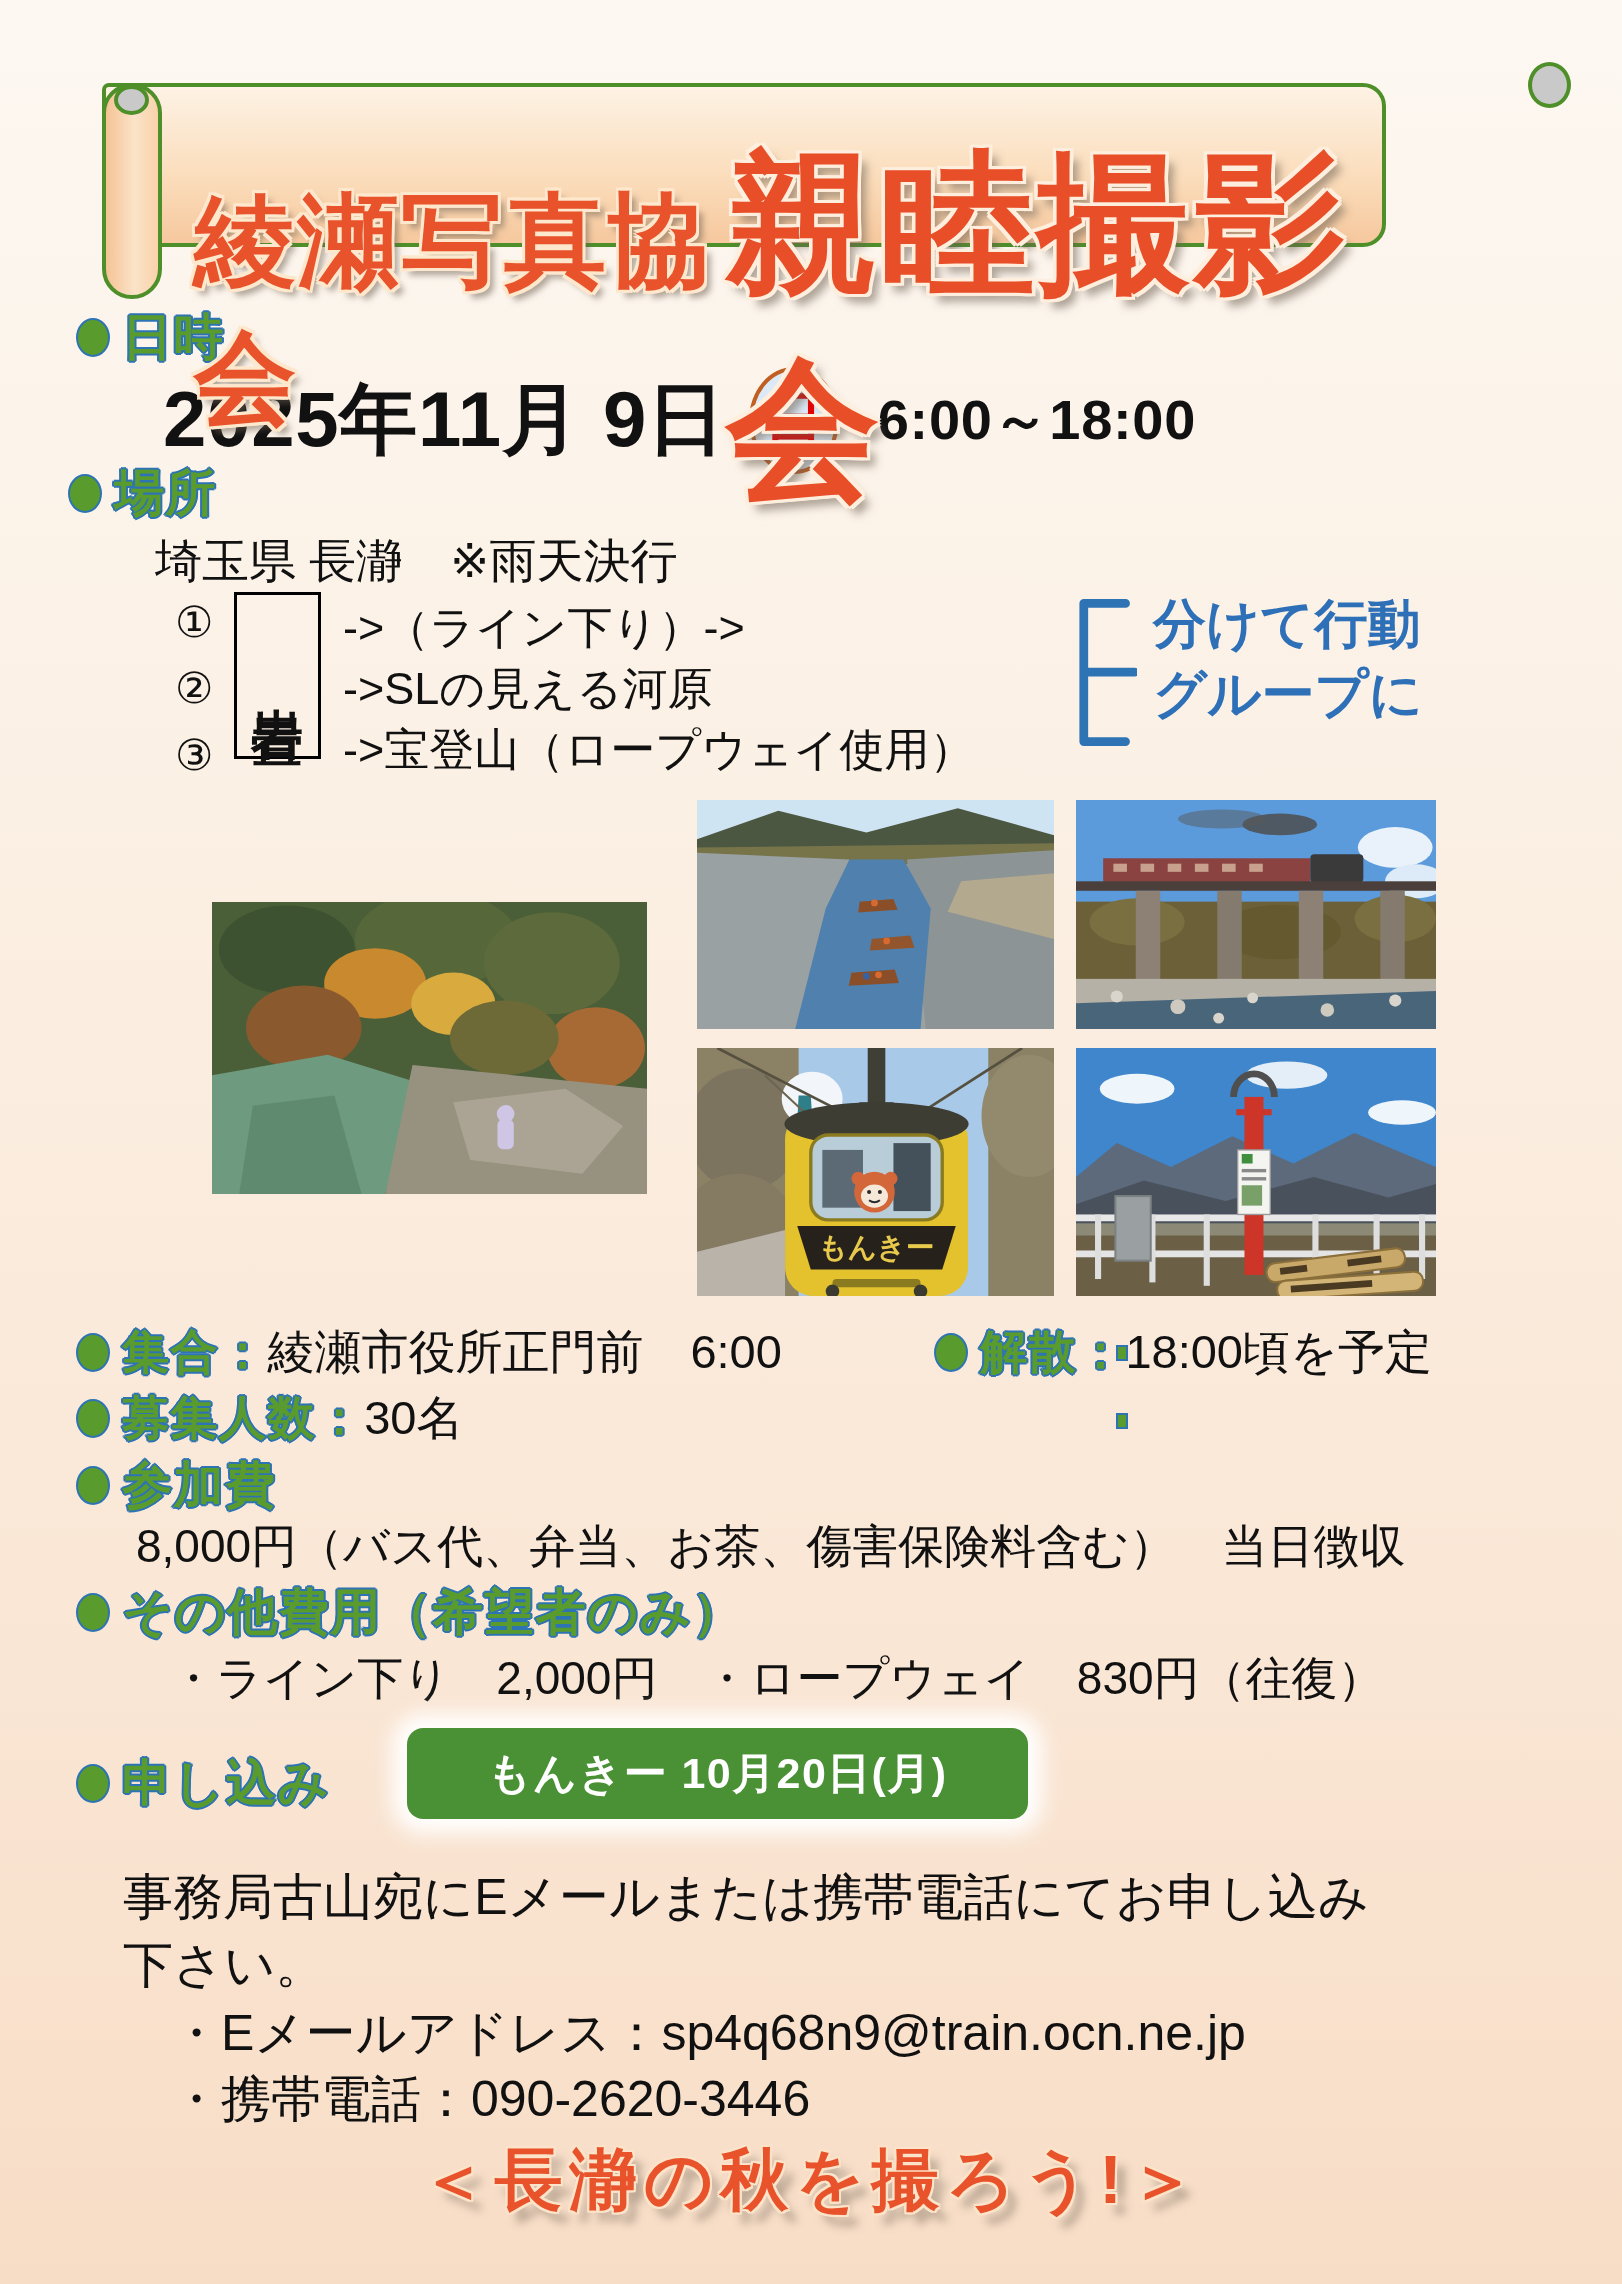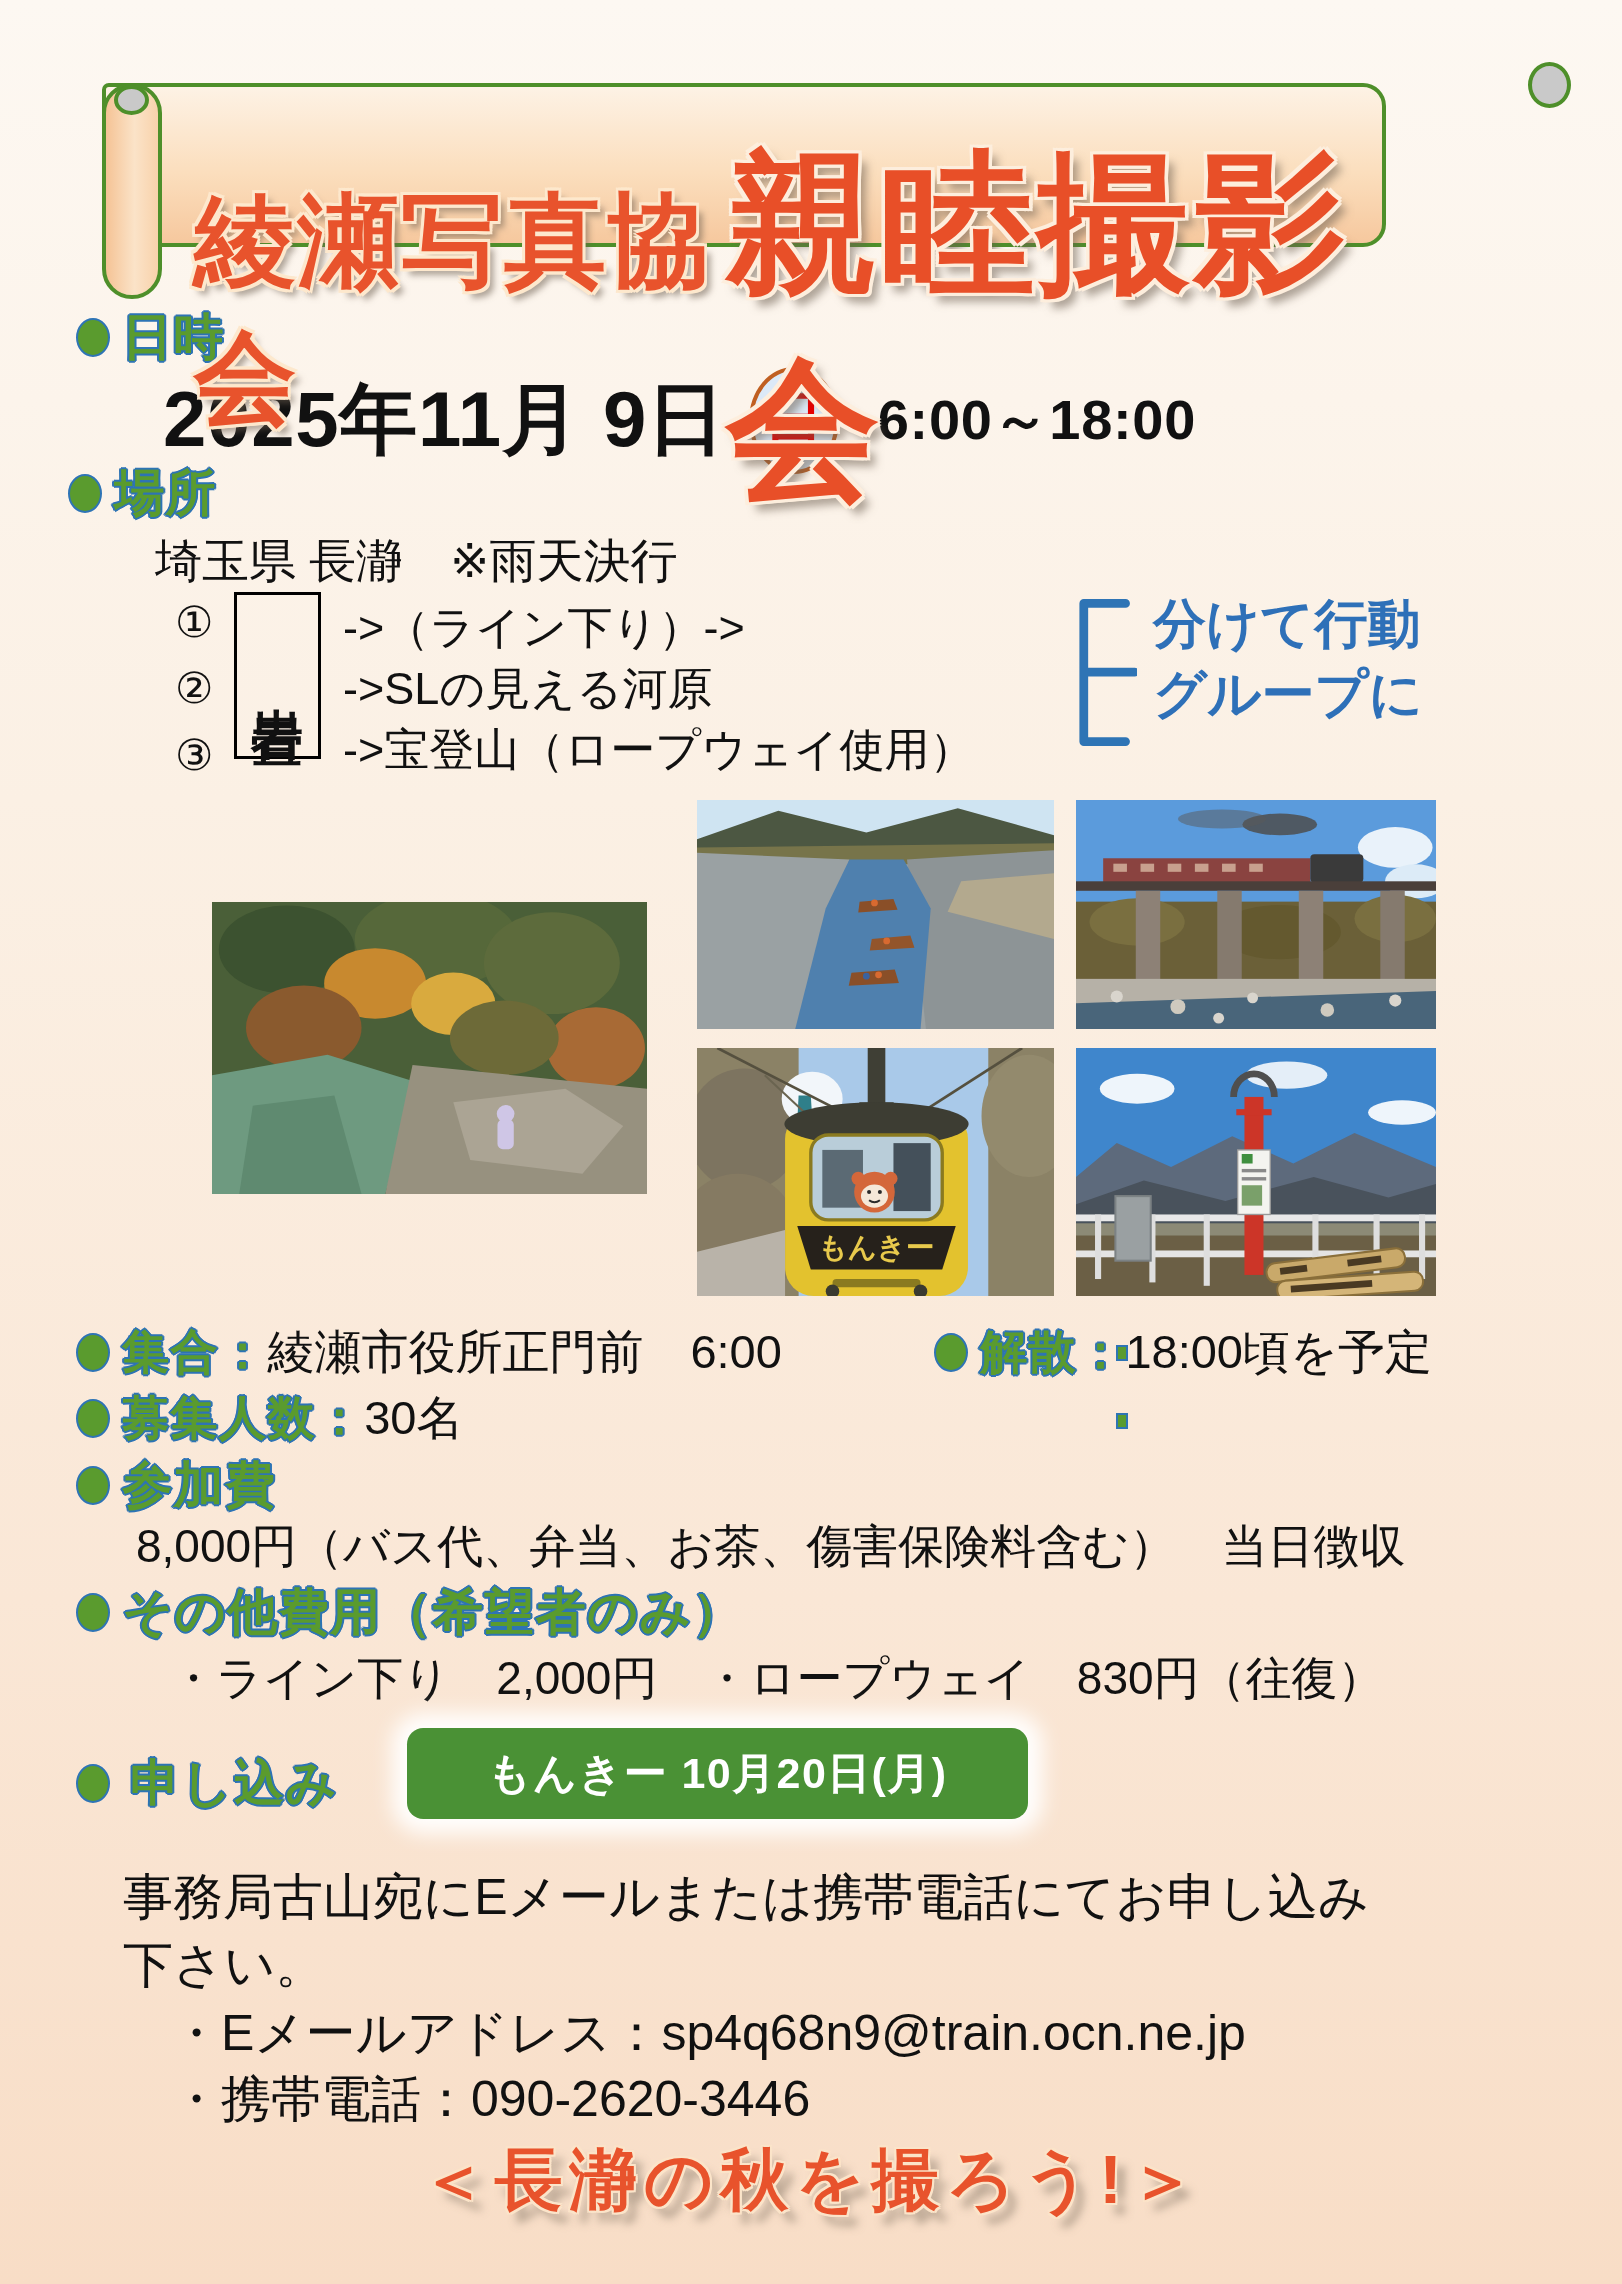--- a/index.html
+++ b/index.html
@@ -356,21 +356,21 @@
     <span class="h-green">参加費</span>
   </div>
   <div class="abs detail-line" style="left:136px;top:1516px;">8,000円（バス代、弁当、お茶、傷害保険料含む）　当日徴収</div>
 
   <div class="abs h-row" style="left:76px;top:1579px;">
     <span class="bullet"></span>
     <span class="h-green">その他費用（希望者のみ）</span>
   </div>
   <div class="abs detail-line" style="left:170px;top:1648px;">・ライン下り　2,000円　・ロープウェイ　830円（往復）</div>
 
-  <div class="abs h-row" style="left:76px;top:1750px;gap:8px;">
+  <div class="abs h-row" style="left:76px;top:1750px;">
     <span class="bullet"></span>
     <span class="h-green">申し込み</span>
   </div>
   <div class="abs deadline-badge">
     <span class="deadline-text">もんきー 10月20日(月)</span>
   </div>
 
   <div class="abs para-line" style="left:123px;top:1864px;">事務局古山宛にEメールまたは携帯電話にてお申し込み</div>
   <div class="abs para-line" style="left:123px;top:1932px;">下さい。</div>
   <div class="abs para-line" style="left:171px;top:2000px;">・Eメールアドレス：sp4q68n9@train.ocn.ne.jp</div>

